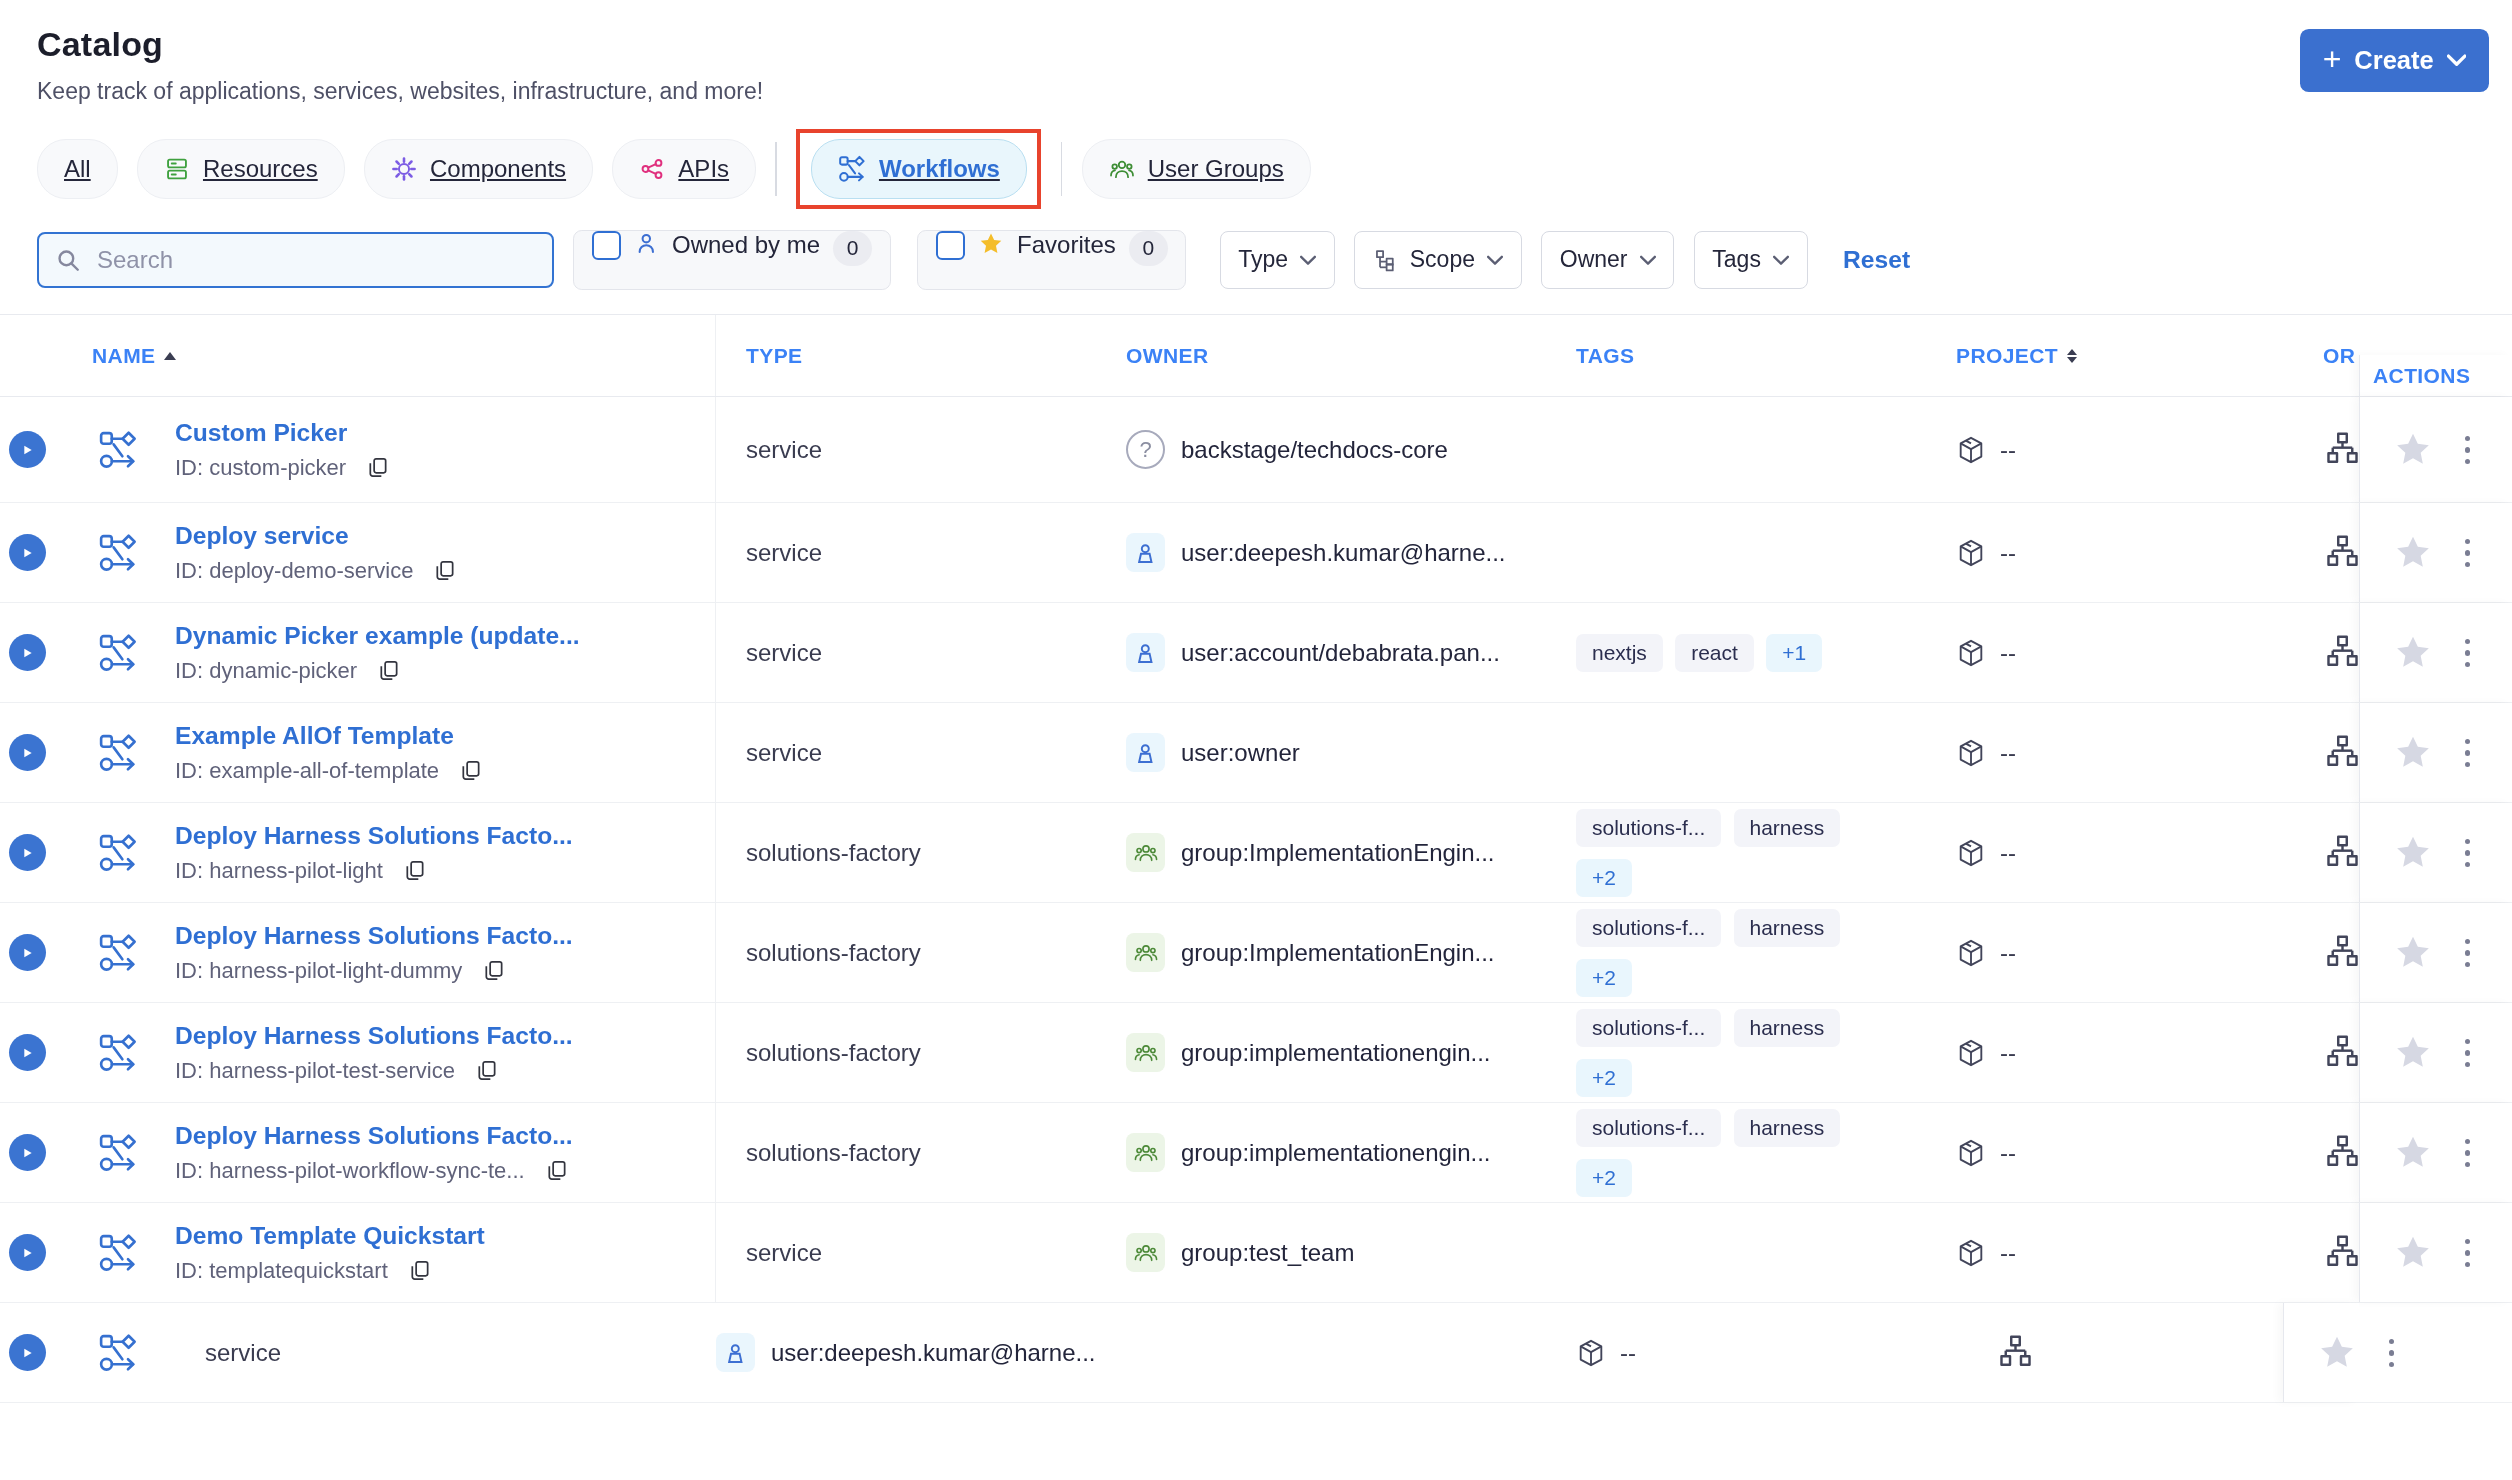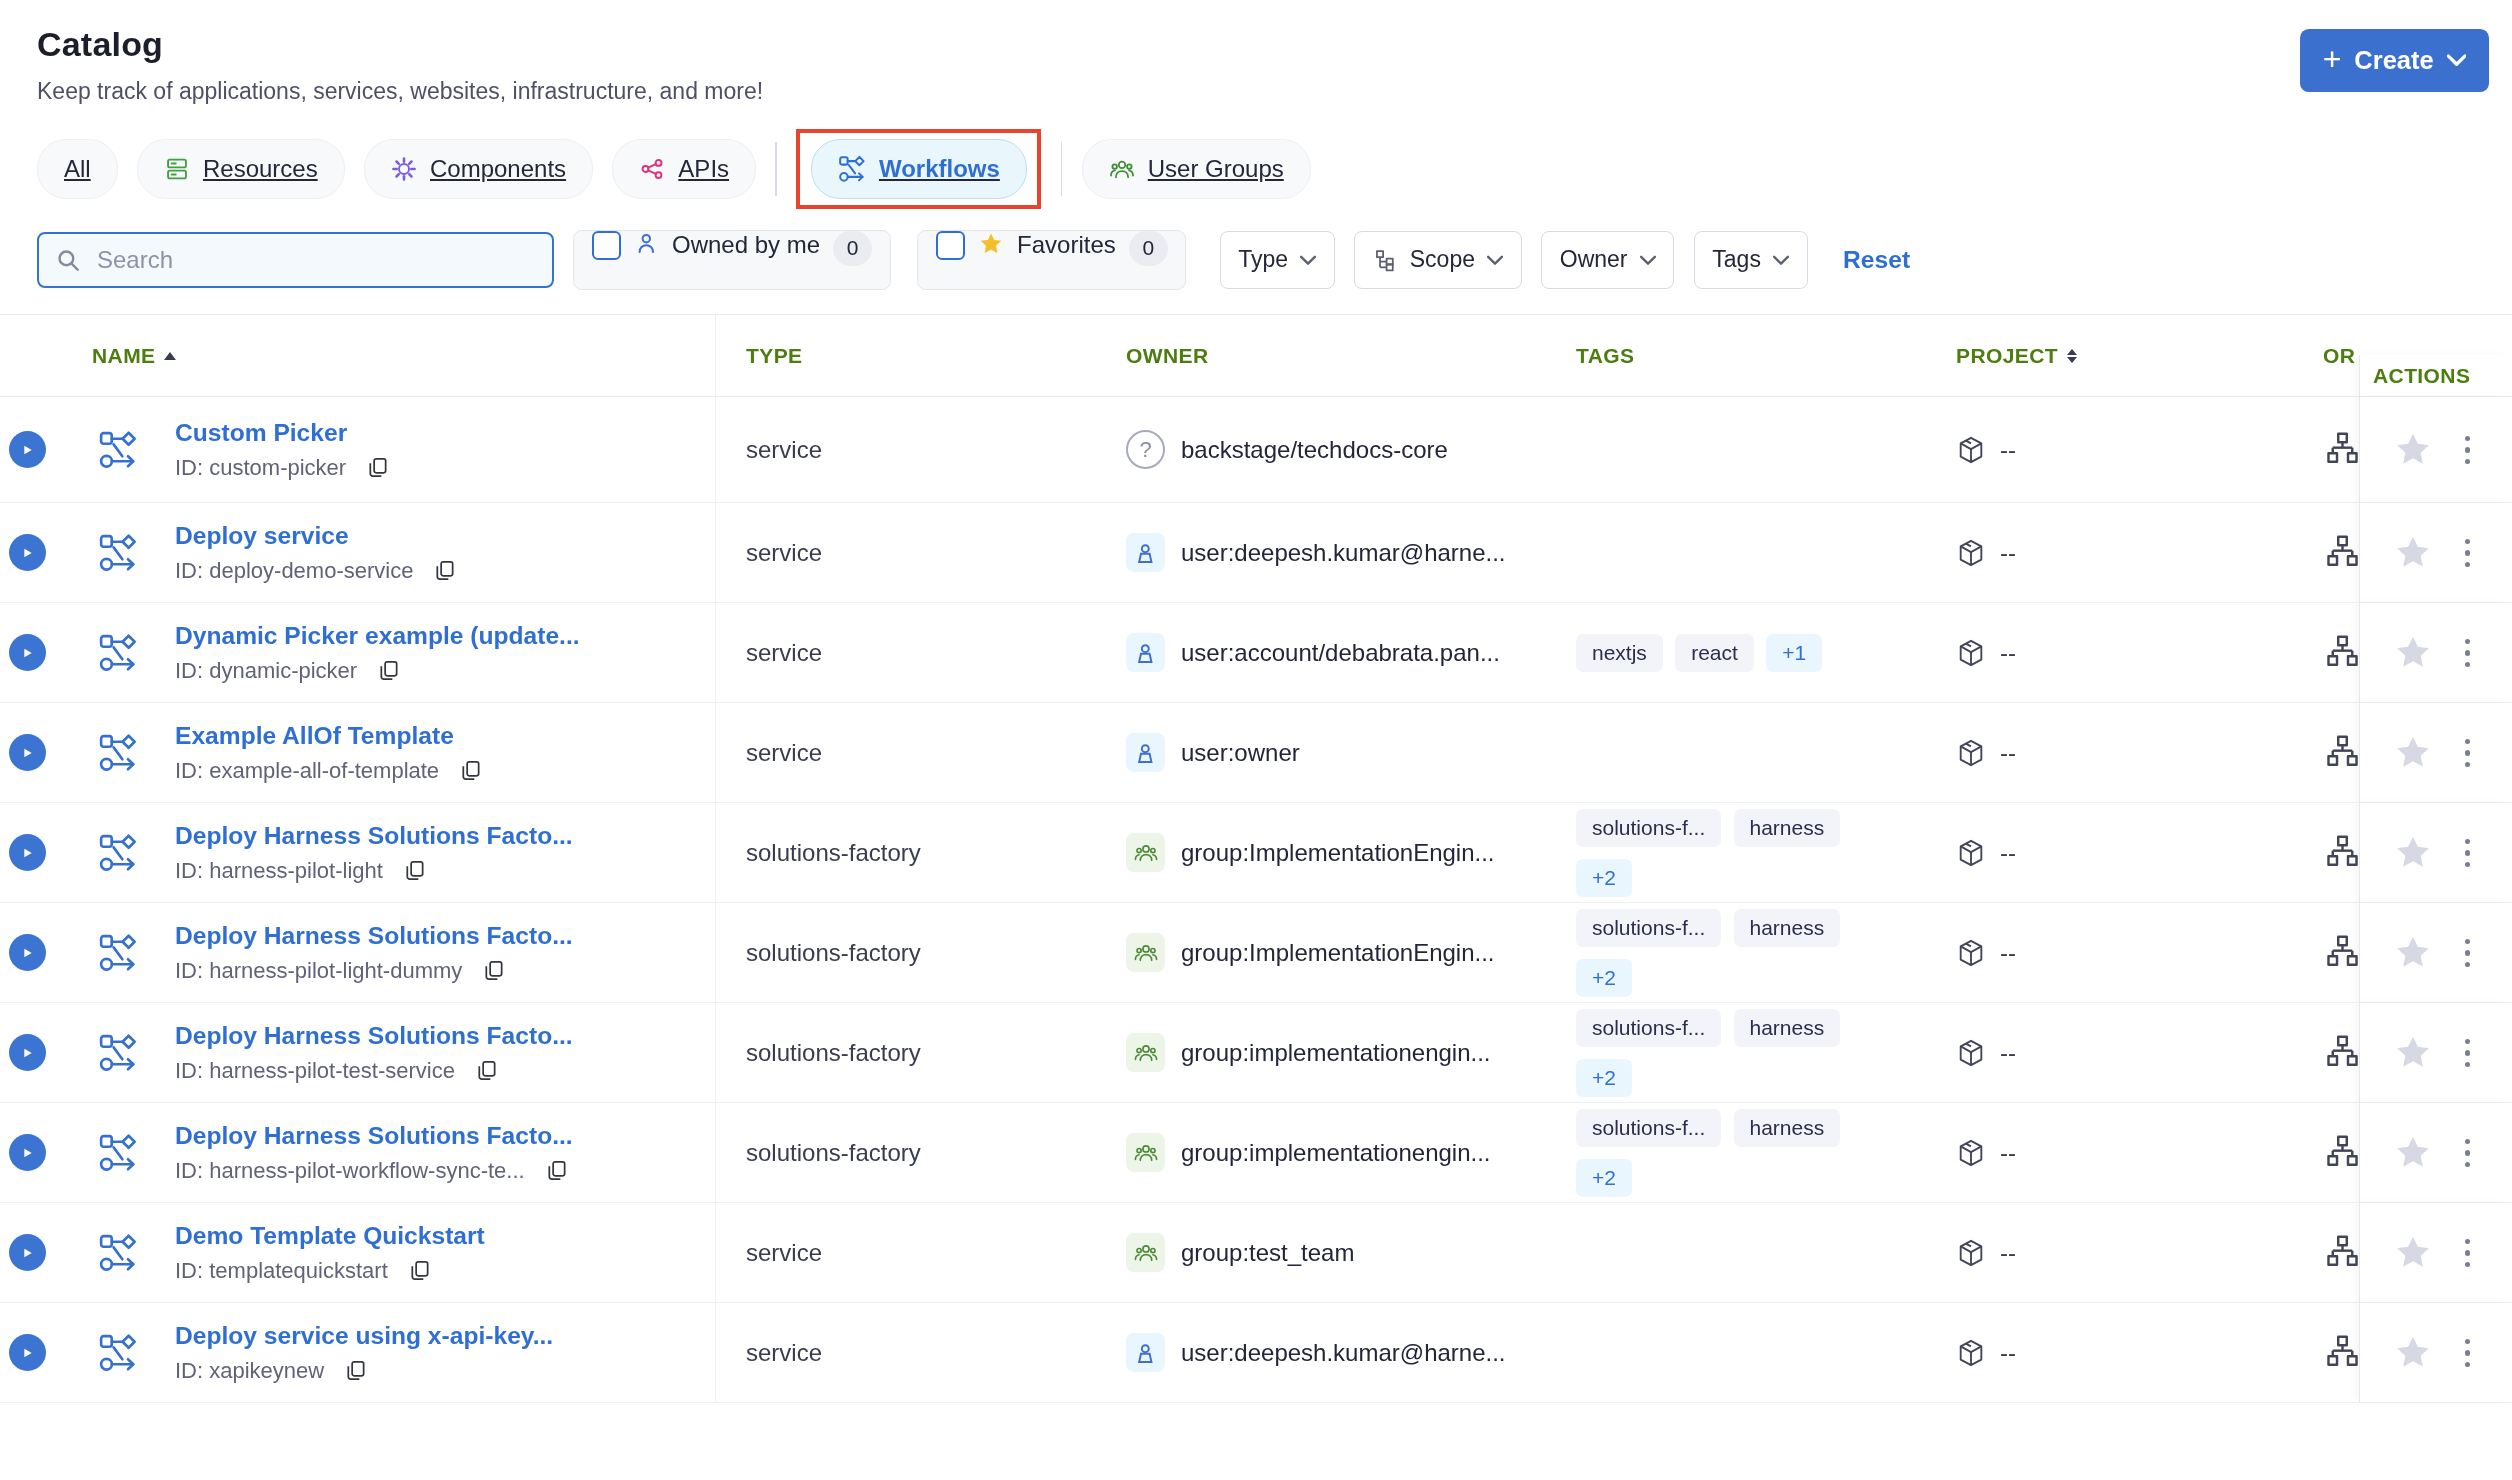--- a/index.html
+++ b/index.html
@@ -23,21 +23,21 @@
   .search-box input::placeholder{color:#8f92a8;}
   .filter-group{height:58px;background:#f7f8fa;border:1.3px solid #e3e5eb;border-radius:8.8px;display:flex;align-items:flex-start;gap:13px;padding:0 17.6px;font-size:24px;color:#24263a;}
   .checkbox{width:25.5px;height:25.5px;border:2.6px solid #2f6fd3;border-radius:6.1px;background:#fff;flex:0 0 auto;cursor:pointer;}
   .count-badge{min-width:39px;height:35px;border-radius:17.6px;background:#ebecf1;display:flex;align-items:center;justify-content:center;font-size:21px;color:#24263a;padding:0 8.8px;box-sizing:border-box;}
   .dropdown-btn{height:56px;background:#fff;border:1.3px solid #d7dae2;border-radius:8px;display:flex;align-items:center;gap:12.3px;padding:0 17.6px;font-size:23px;color:#24263a;cursor:pointer;}
   .reset-link{color:#2f6fd3;font-size:24.6px;font-weight:600;margin-left:16px;cursor:pointer;}
   .fav-gap{margin-left:7px;}
   
   .catalog-table{margin-top:24.6px;border-top:1.3px solid #e8eaef;}
   .grid-row{display:grid;grid-template-columns:61px 114px 541px 410px 450px 380px 327px 76px 152px;align-items:center;}
-  .thead{height:81px;border-bottom:1.3px solid #e8eaef;font-size:21px;font-weight:700;color:#4d7c0f;letter-spacing:0.4px;}
+  .thead{height:81px;border-bottom:1.3px solid #e8eaef;font-size:21px;font-weight:700;color:#3b82f6;letter-spacing:0.4px;}
   .th{display:flex;align-items:center;gap:8.8px;align-self:stretch;}
   .th-name{grid-column:1 / span 3;padding-left:92px;border-right:1.3px solid #eef0f3;}
   .th-type{padding-left:30px;}
   .th-org{overflow:hidden;padding-left:40px;}
   .th-actions{border-left:1.3px solid #e6e8ee;background:#fff;padding-left:13px;box-shadow:-5.3px 0 8.8px rgba(20,22,40,.03);margin-top:40px;}
   .sort-asc{width:0;height:0;border-left:6.1px solid transparent;border-right:6.1px solid transparent;border-bottom:8px solid #3a3d52;}
   .sort-both{display:flex;flex-direction:column;gap:2.6px;}
   .sort-both .up{width:0;height:0;border-left:5.3px solid transparent;border-right:5.3px solid transparent;border-bottom:6.1px solid #3a3d52;}
   .sort-both .down{width:0;height:0;border-left:5.3px solid transparent;border-right:5.3px solid transparent;border-top:6.1px solid #3a3d52;}
   .trow{border-bottom:1.3px solid #eef0f3;min-height:100px;box-sizing:border-box;}
@@ -1134,34 +1134,20 @@
               <rect x="2.5" y="2.5" width="8.5" height="8.5" rx="2"></rect>
               <path d="M24.5 2.2 L29.3 7 L24.5 11.8 L19.7 7 Z"></path>
               <path d="M11 7h8.7"></path>
               <circle cx="6.8" cy="25" r="4.3"></circle>
               <path d="M11.2 25H28"></path>
               <path d="M24 21l4.2 4-4.2 4"></path>
               <path d="M12.5 11.5l7 9.5"></path>
             </svg>
       </span>
     </div>
-    <div class="cell c-name">
-      <a class="name-link">Deploy service using x-api-key...</a>
-      <span class="id-line">
-        <span>ID: xapikeynew</span>
-        <span class="copy-btn">
-          <span class="icon">
-                <svg width="23" height="23" viewBox="0 0 24 24" fill="none" stroke="#33353f" stroke-width="1.8" stroke-linejoin="round">
-                  <rect x="8.5" y="3" width="12" height="14.5" rx="2"></rect>
-                  <path d="M4.5 7.5v11a2.5 2.5 0 0 0 2.5 2.5h9"></path>
-                </svg>
-              </span>
-        </span>
-      </span>
-    </div>
     <div class="cell c-type">service</div>
     <div class="cell c-owner">
 
       <span class="owner-ic user">
         <svg width="24.6" height="24.6" viewBox="0 0 24 24" fill="none" stroke="#3d6fd2" stroke-width="1.9" stroke-linecap="round">
               <circle cx="12" cy="7.5" r="3.4"></circle>
               <path d="M6 20.5l1.8-8h8.4l1.8 8z"></path>
             </svg>
       </span>
 

